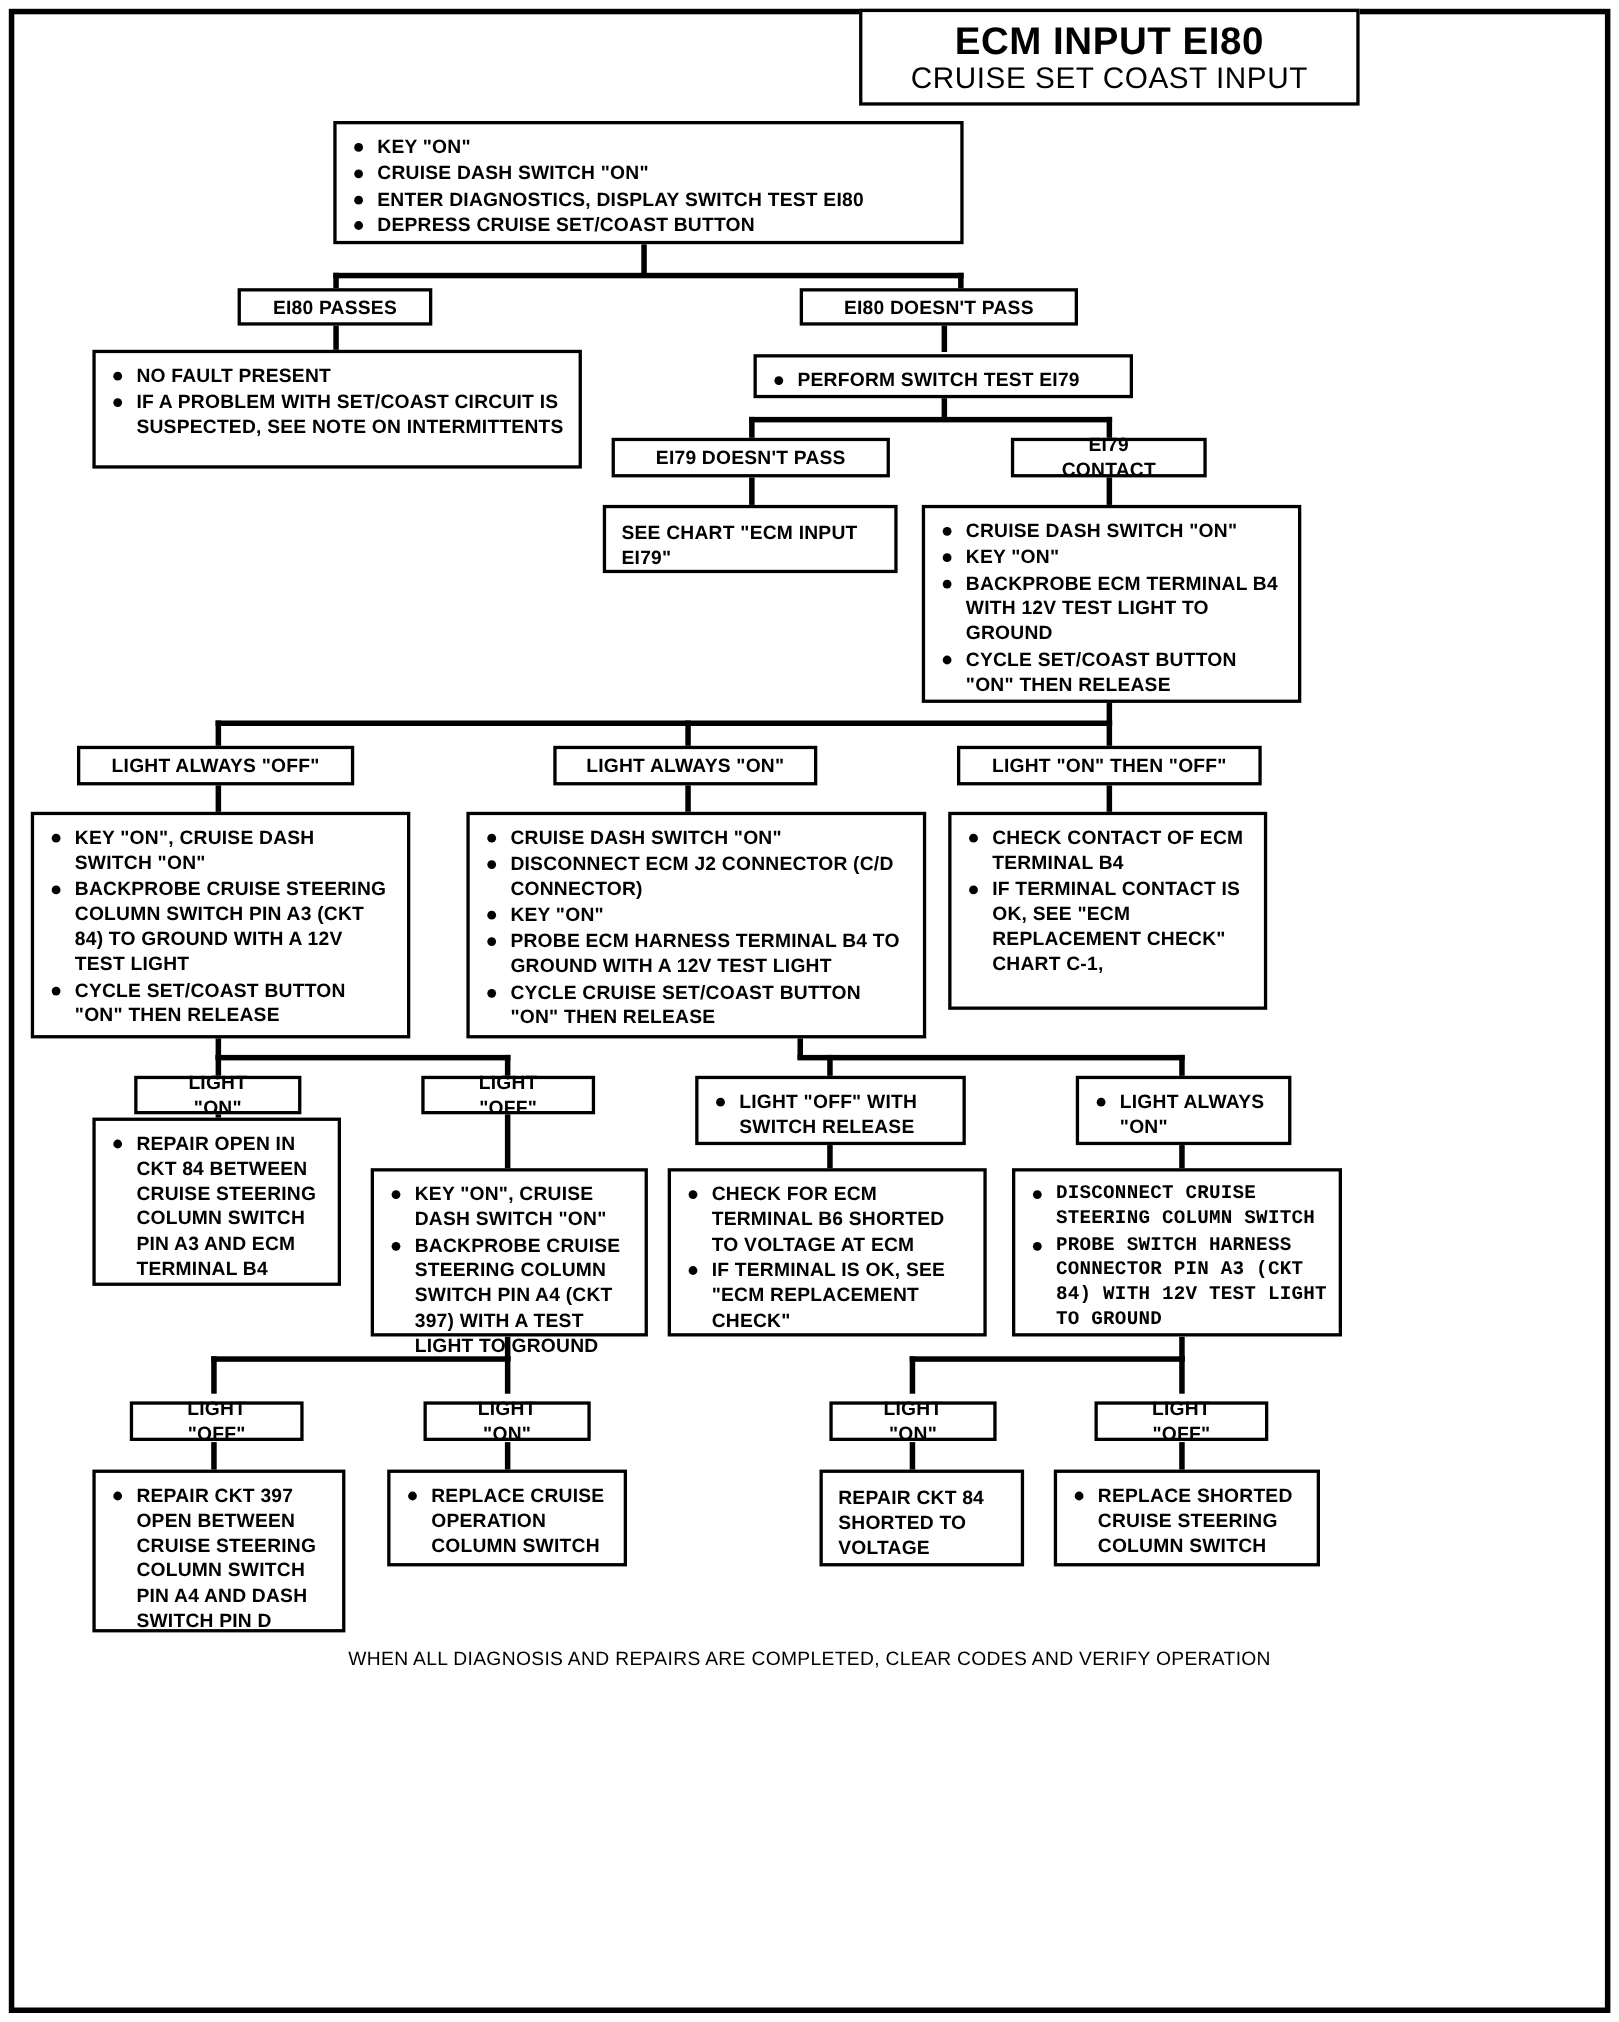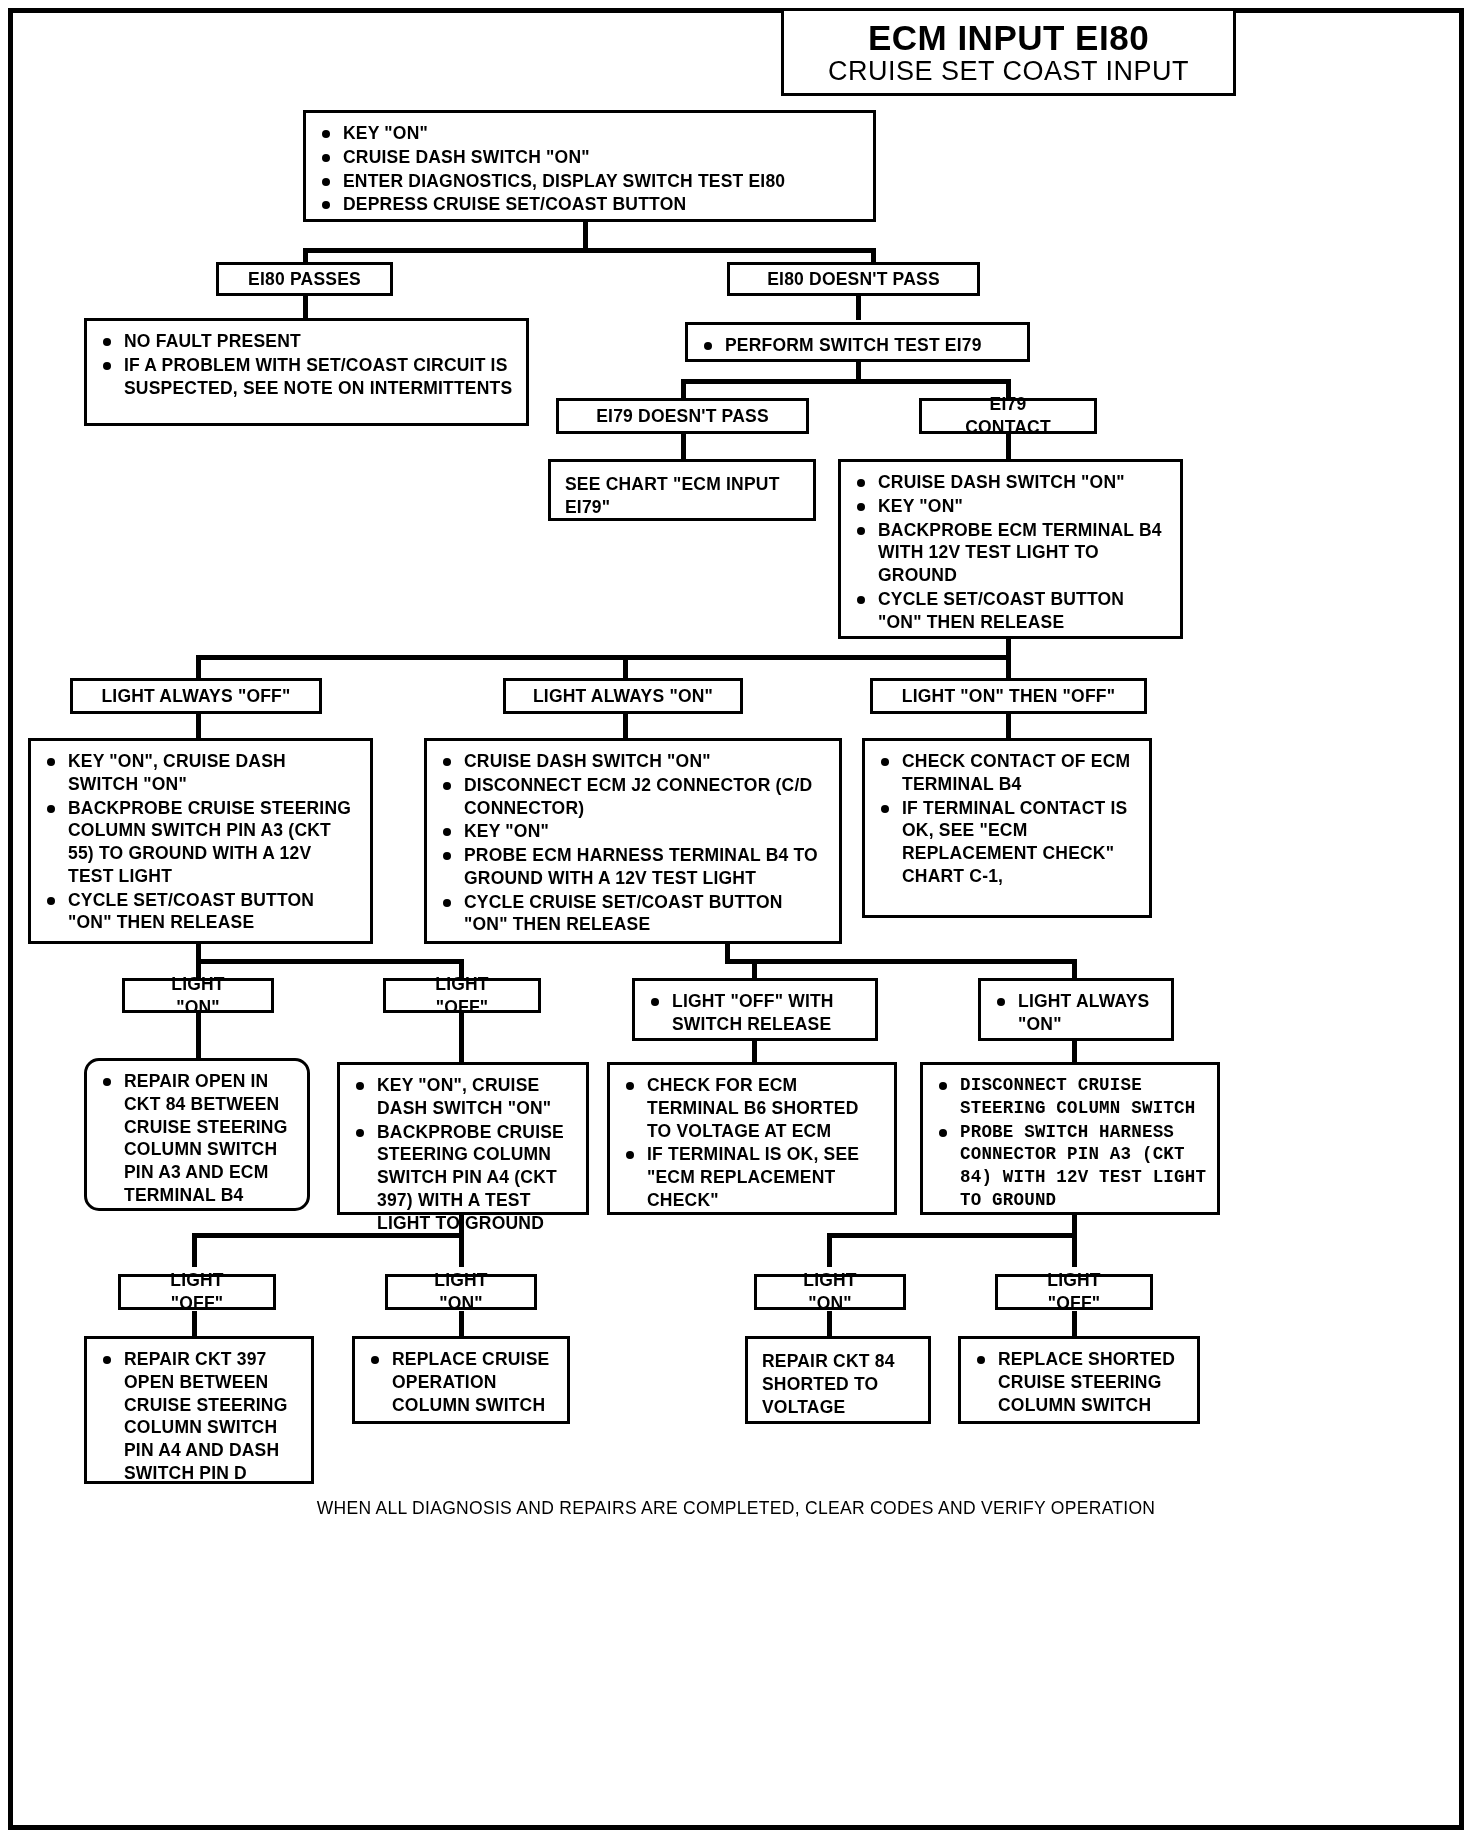--- a/index.html
+++ b/index.html
@@ -235,21 +235,21 @@
 
   <div class="node label" style="left:70px; top:678px; width:252px; height:36px;">LIGHT ALWAYS "OFF"</div>
 
   <div class="node label" style="left:503px; top:678px; width:240px; height:36px;">LIGHT ALWAYS "ON"</div>
 
   <div class="node label" style="left:870px; top:678px; width:277px; height:36px;">LIGHT "ON" THEN "OFF"</div>
 
   <div class="node content" style="left:28px; top:738px; width:345px; height:206px;">
     <ul class="bullets">
       <li>KEY "ON", CRUISE DASH SWITCH "ON"</li>
-      <li>BACKPROBE CRUISE STEERING COLUMN SWITCH PIN A3 (CKT 55) TO GROUND WITH A 12V TEST LIGHT</li>
+      <li>BACKPROBE CRUISE STEERING COLUMN SWITCH PIN A3 (CKT 84) TO GROUND WITH A 12V TEST LIGHT</li>
       <li>CYCLE SET/COAST BUTTON "ON" THEN RELEASE</li>
     </ul>
   </div>
 
   <div class="node content" style="left:424px; top:738px; width:418px; height:206px;">
     <ul class="bullets">
       <li>CRUISE DASH SWITCH "ON"</li>
       <li>DISCONNECT ECM J2 CONNECTOR (C/D CONNECTOR)</li>
       <li>KEY "ON"</li>
       <li>PROBE ECM HARNESS TERMINAL B4 TO GROUND WITH A 12V TEST LIGHT</li>
@@ -273,21 +273,21 @@
       <li>LIGHT "OFF" WITH SWITCH RELEASE</li>
     </ul>
   </div>
 
   <div class="node content" style="left:978px; top:978px; width:196px; height:63px;">
     <ul class="bullets">
       <li>LIGHT ALWAYS "ON"</li>
     </ul>
   </div>
 
-  <div class="node content" style="left:84px; top:1058px; width:226px; height:153px;border-radius:15px;">
+  <div class="node content" style="left:84px; top:1016px; width:226px; height:153px;">
     <ul class="bullets">
       <li>REPAIR OPEN IN CKT 84 BETWEEN CRUISE STEERING COLUMN SWITCH PIN A3 AND ECM TERMINAL B4</li>
     </ul>
   </div>
 
   <div class="node content" style="left:337px; top:1062px; width:252px; height:153px;">
     <ul class="bullets">
       <li>KEY "ON", CRUISE DASH SWITCH "ON"</li>
       <li>BACKPROBE CRUISE STEERING COLUMN SWITCH PIN A4 (CKT 397) WITH A TEST LIGHT TO GROUND</li>
     </ul>

